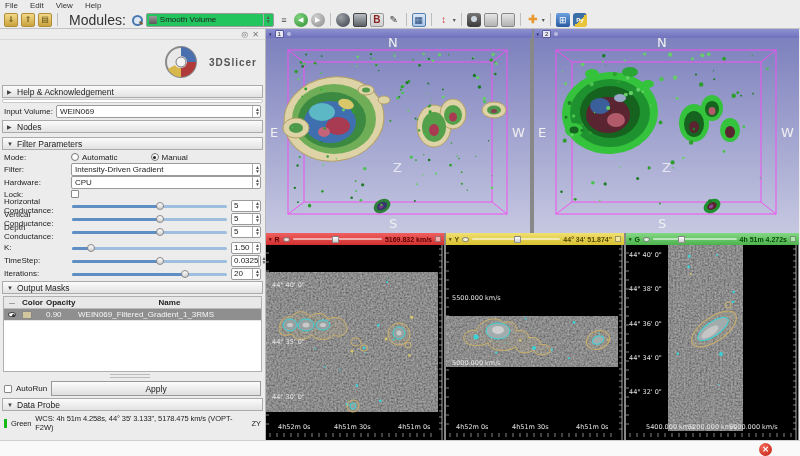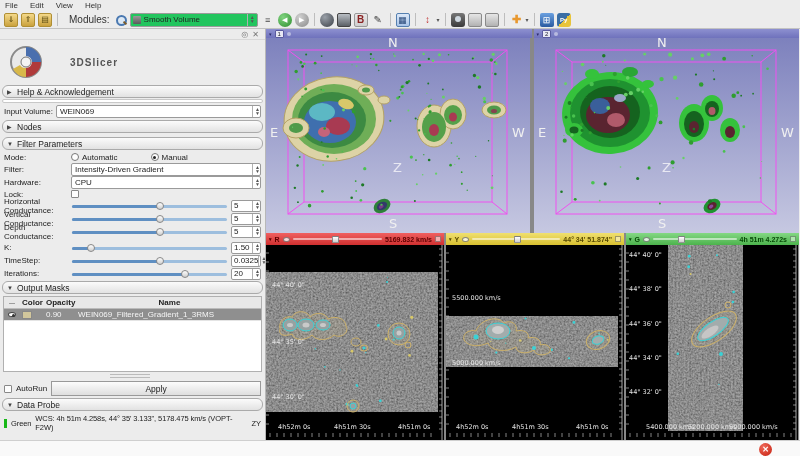--- a/index.html
+++ b/index.html
@@ -26,36 +26,36 @@
   .cam { background:linear-gradient(#777,#3a3a3a); border-radius:3px; position:relative; }
   .cam::after { content:""; position:absolute; left:4px; top:3px; width:6px; height:6px; border-radius:50%; background:#cfd8e0; }
   .scen { background:linear-gradient(#e6e6e6,#b2b2b2); border:1px solid #8a8a8a; }
   .plus { color:#e8982f; font-weight:bold; font-size:11px; }
   .ext { background:linear-gradient(#6aa0e0,#2a5aa0); border-radius:2px; color:#fff; font-size:9px; }
   .py { position:relative; border-radius:3px; background:linear-gradient(135deg,#3a6ea5 50%,#e8c43a 50%); color:#fff; font-size:6px; font-weight:bold; }
   .ddarr { font-size:6px; color:#555; margin-left:-1px; }
   .mag { position:relative; width:12px; height:12px; }
   .mag::before { content:""; position:absolute; left:1px; top:1px; width:7px; height:7px; border:2px solid #4a78b0; border-radius:50%; background:#dce8f4; }
   .mag::after { content:""; position:absolute; left:8px; top:8px; width:4px; height:2px; background:#7a5a2a; transform:rotate(45deg); }
-  #modules-label { font-size:10px; color:#333; margin:0 2px 0 6px; }
+  #modules-label { font-size:14px; color:#333; margin:0 2px 0 6px; }
   #module-combo { display:flex; align-items:center; width:128px; height:14px; background:#22c55e; border:1px solid #9a9a9a; border-radius:2px; font-size:8px; padding:0 2px; gap:3px; }
   #module-combo .modico { width:8px; height:8px; background:linear-gradient(#9a9a9a,#5a5a5a); border-radius:1px; }
   #module-combo .lbl { flex:1; }
   .spin { display:flex; flex-direction:column; align-items:center; justify-content:center; border-left:1px solid #b0b0b0; padding-left:2px; line-height:3.4px; font-size:5px; color:#555; height:100%; }
 
   
   #main { display:flex; height:411px; }
   #left-panel { width:266px; background:#ececec; border-right:1px solid #b8b8b8; overflow:hidden; position:relative; font-size:8px; }
   #viewport { width:533px; display:flex; flex-direction:column; }
 
   
   #panel-mini { height:11px; display:flex; justify-content:flex-end; align-items:center; gap:4px; padding:0 6px; border-bottom:1px solid #d8d8d8; color:#777; font-size:8px; }
-  #logo-row { height:44px; display:flex; align-items:center; gap:26px; padding:2px 8px; }
+  #logo-row { height:44px; display:flex; align-items:center; gap:10px; padding:2px 8px;justify-content:flex-end; }
   #logo-text { font-size:10px; letter-spacing:1px; color:#555; font-weight:bold; }
-  .sect { height:13px; margin:1px 2px; display:flex; align-items:center; gap:4px; padding:0 4px; background:linear-gradient(#fbfbfb,#e2e2e2); border:1px solid #aaa; border-radius:6px; font-size:8.5px; color:#222; }
+  .sect { height:13px; margin:1px 2px; display:flex; align-items:center; gap:4px; padding:0 4px; background:linear-gradient(#fbfbfb,#e2e2e2); border:1px solid #aaa; border-radius:0; font-size:8.5px; color:#222; }
   .sect .arr { font-size:6px; color:#444; width:6px; }
   #prog-strip { height:4px; margin:1px 2px; background:#fff; border:1px solid #c8c8c8; border-radius:2px; }
   .row { display:flex; align-items:center; padding:0 4px; gap:3px; }
   .flabel { width:64px; color:#222; }
   .combo { flex:1; height:13px; background:#fff; border:1px solid #9a9a9a; border-radius:2px; display:flex; align-items:center; padding-left:3px; font-size:8px; }
   .combo .cl { flex:1; }
   #input-row { height:15px; }
   #mode-row { height:12px; }
   .radio { width:8px; height:8px; border:1px solid #777; border-radius:50%; background:#fdfdfd; position:relative; }
   .radio.sel::after { content:""; position:absolute; left:1.5px; top:1.5px; width:3px; height:3px; border-radius:50%; background:#222; }

